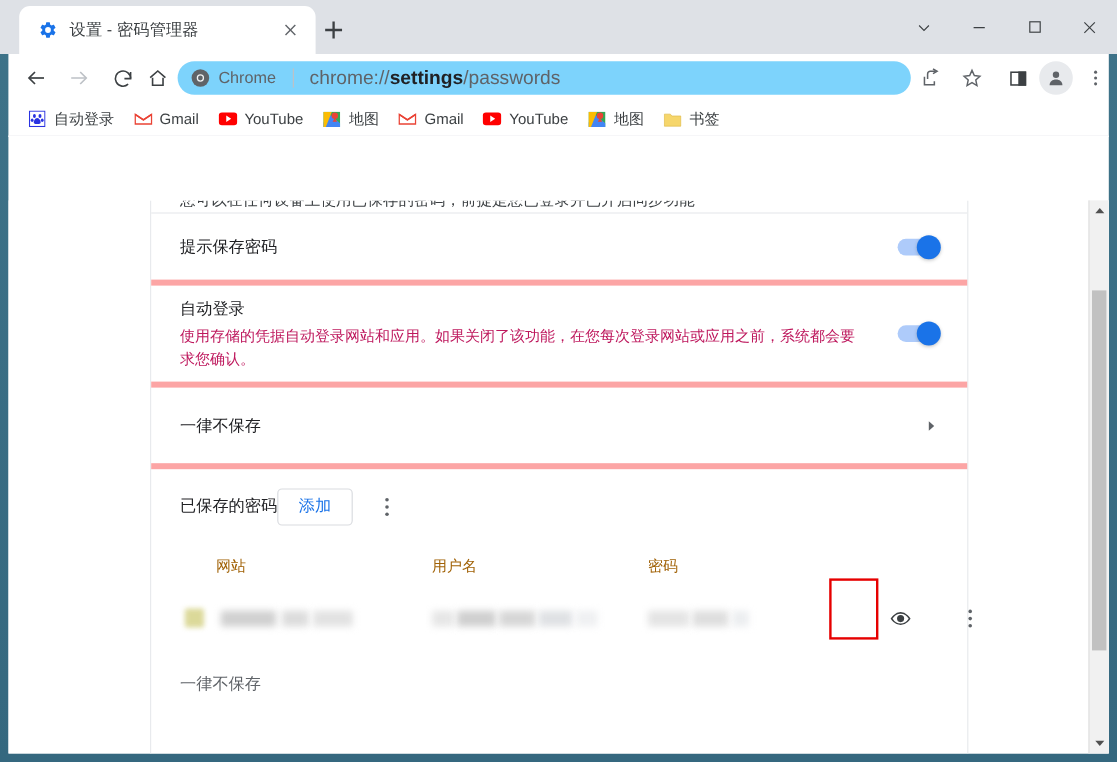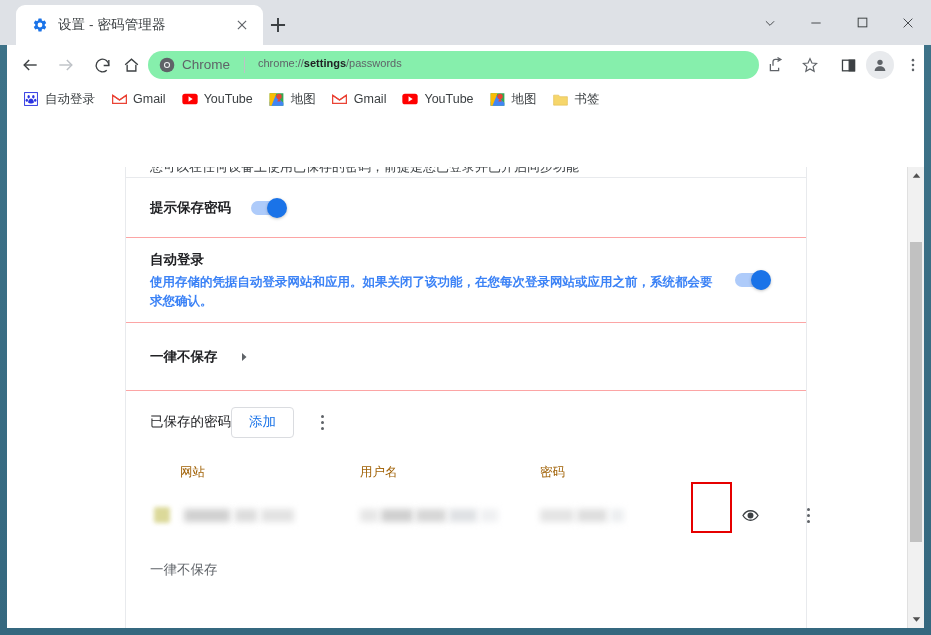--- a/index.html
+++ b/index.html
@@ -76,39 +76,39 @@
   .nav-btn {
     position: absolute; top: 8px;
     width: 24px; height: 24px;
     display: flex; align-items: center; justify-content: center;
     color: #5f6368;
   }
   .omnibox {
     position: absolute;
     left: 141px; top: 6px;
     width: 611px; height: 28px;
-    background: #86efac;
+    background: #7dd3fc;
     border-radius: 14px;
     display: flex; align-items: center;
   }
   .omni-chrome-icon {
     position: absolute; left: 11px; top: 6px;
     width: 16px; height: 16px;
   }
   .omni-chrome-label {
     position: absolute; left: 34px; top: 6px;
     font-size: 13.5px; color: #5f6368;
   }
   .omni-sep {
     position: absolute; left: 96px; top: 6px;
     width: 1px; height: 16px; background: #bdc1c6;
   }
   .omni-url {
     position: absolute; left: 110px; top: 6px;
-    font-size: 11px; color: #5f6368;
+    font-size: 16px; color: #5f6368;
     white-space: nowrap;
     text-align: center;
   }
   .omni-url b { color: #202124; font-weight: bold; }
   .tb-icon {
     position: absolute; top: 8px;
     width: 24px; height: 24px;
     display: flex; align-items: center; justify-content: center;
     color: #5f6368;
   }
@@ -184,31 +184,30 @@
     border-right: 1px solid #e8eaed;
     min-height: 461px;
   }
   .divider {
     height: 1px; background: #e8eaed; width: 100%;
   }
   .row {
     position: relative;
     padding: 0 24px 0 24px;
     display: flex; align-items: center;
-    justify-content: flex-start;
-    border-bottom: 1px solid #fca5a5;
+    justify-content: space-between;
+    border-bottom: 5px solid #fca5a5;
     box-sizing: border-box;
-    font-weight: bold;
   }
   .row-texts { padding-right: 20px; }
   .row-title {
     font-size: 13.5px; color: #202124; line-height: 20px;
   }
   .row-sub {
-    font-size: 12.5px; color: #3b82f6; line-height: 19px;
+    font-size: 12.5px; color: #be185d; line-height: 19px;
     max-width: 565px; margin-top: 3px;
   }
 
   
   .toggle {
     position: relative;
     width: 34px; height: 14px; flex: 0 0 34px;
   }
   .toggle .track {
     position: absolute; left: 0; top: 0;

